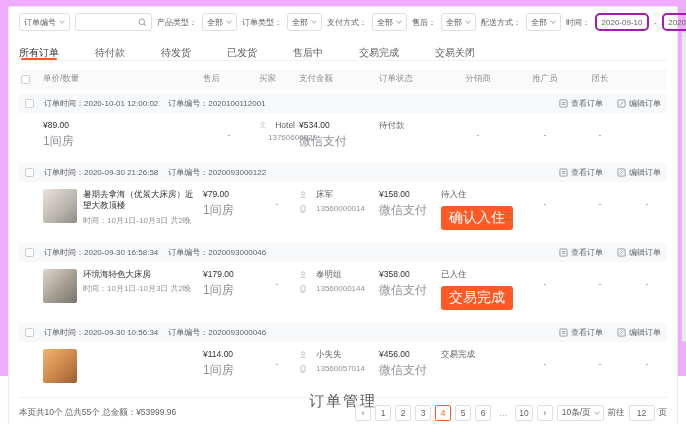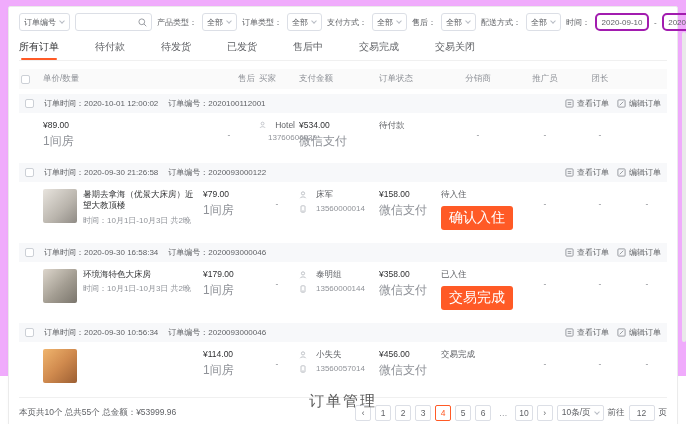--- a/index.html
+++ b/index.html
@@ -17,34 +17,34 @@
     transform:rotate(45deg); margin:-2px 1px 0 4px; flex:0 0 auto; }
   .searchbox { display:inline-flex; align-items:center; border:1px solid #dcdfe6; border-radius:3px;
     height:18px; width:78px; padding:0 4px; background:#fff; }
   .searchbox input { border:0; outline:none; width:58px; font-size:8px; color:#333; background:transparent; }
   .flabel { color:#606266; }
   .datebox { display:inline-flex; align-items:center; justify-content:center; border:2px solid #a21caf;
     border-radius:5px; height:18px; padding:4px 4px; min-width:54px; color:#606266; }
 
   
   .tabs { display:flex; align-items:flex-end; height:24px; border-bottom:1px solid #f0f0f0; gap:36px; font-size:10px; }
-  .tab { padding-bottom:6px; color:#606266; cursor:pointer; position:relative; }
+  .tab { padding-bottom:0; color:#606266; cursor:pointer; position:relative; }
   .tab.active { color:#303133; }
   .tab.active::after { content:""; position:absolute; left:2px; right:2px; bottom:0; height:2px; background:#ff5a26; border-radius:1px; }
 
   
   .grid { display:grid; grid-template-columns:22px 160px 56px 40px 80px 62px 78px 56px 54px 40px; align-items:start; }
   .thead { background:#fafafa; height:20px; align-items:center; margin-top:8px; font-size:8.5px; color:#909399; }
   .thead .hc { padding:0 2px; }
   .cb { display:inline-block; width:9px; height:9px; border:1px solid #ccd0d6; border-radius:2px; background:#fff; vertical-align:middle; cursor:pointer; }
 
   .group { margin-top:5px; }
   .ghead { display:flex; align-items:center; height:19px; background:#f7f8fa; font-size:8px; color:#606266; padding:0 6px 0 6px; }
   .ghead .gh-item { margin-left:10px; }
-  .gh-actions { margin-left:auto; display:flex; gap:8px; }
+  .gh-actions { margin-left:auto; display:flex; gap:14px; }
   .act { display:inline-flex; align-items:center; gap:3px; color:#606266; cursor:pointer; }
   .act svg { display:block; }
 
   .row { padding:7px 0 8px 0; font-size:8.5px; color:#303133; }
   .c { padding:0 2px; }
   .center { text-align:center; color:#909399; padding-top:10px; }
   .c-product { display:flex; gap:6px; }
   .thumb { width:34px; height:34px; border-radius:2px; flex:0 0 auto; }
   .t0 { background:linear-gradient(135deg,#c9a06a 0%,#8fb0c0 55%,#6e93a6 100%); }
   .t1 { background:linear-gradient(135deg,#e8e4de 0%,#b9b4ac 60%,#8f8b85 100%); }
@@ -139,21 +139,21 @@
       <span class="tab">待发货</span>
       <span class="tab">已发货</span>
       <span class="tab">售后中</span>
       <span class="tab">交易完成</span>
       <span class="tab">交易关闭</span>
     </div>
 
     <div class="grid thead">
       <div class="hc"><span class="cb"></span></div>
       <div class="hc">单价/数量</div>
-      <div class="hc" style="text-align:right">售后</div>
+      <div class="hc" style="text-align:left">售后</div>
       <div class="hc">买家</div>
       <div class="hc">支付金额</div>
       <div class="hc">订单状态</div>
       <div class="hc" style="text-align:center">分销商</div>
       <div class="hc" style="text-align:center">推广员</div>
       <div class="hc" style="text-align:center">团长</div>
     </div>
 
     <div class="group">
       <div class="ghead">

